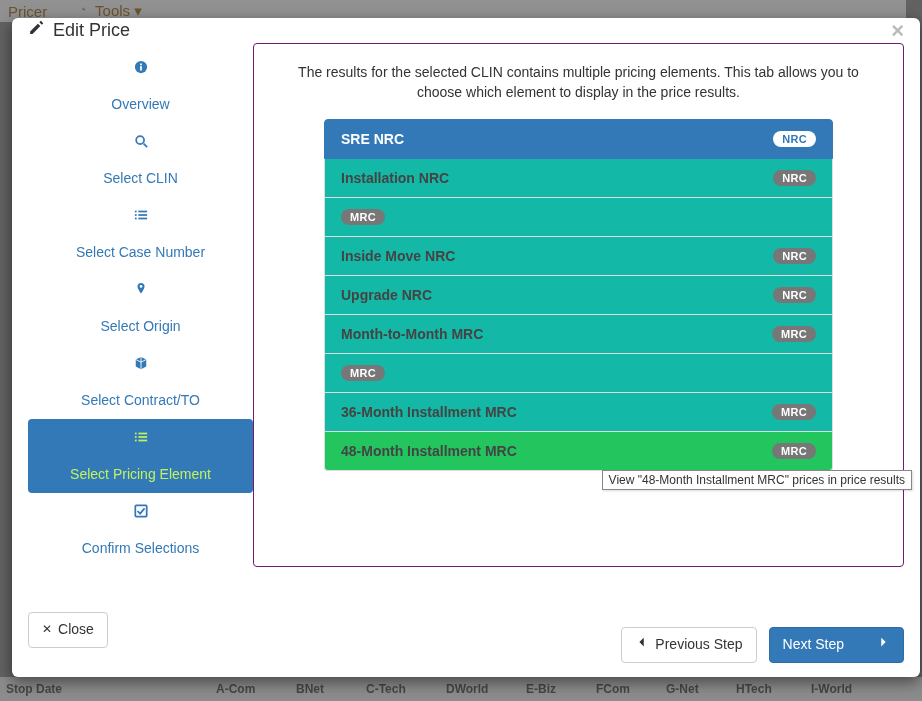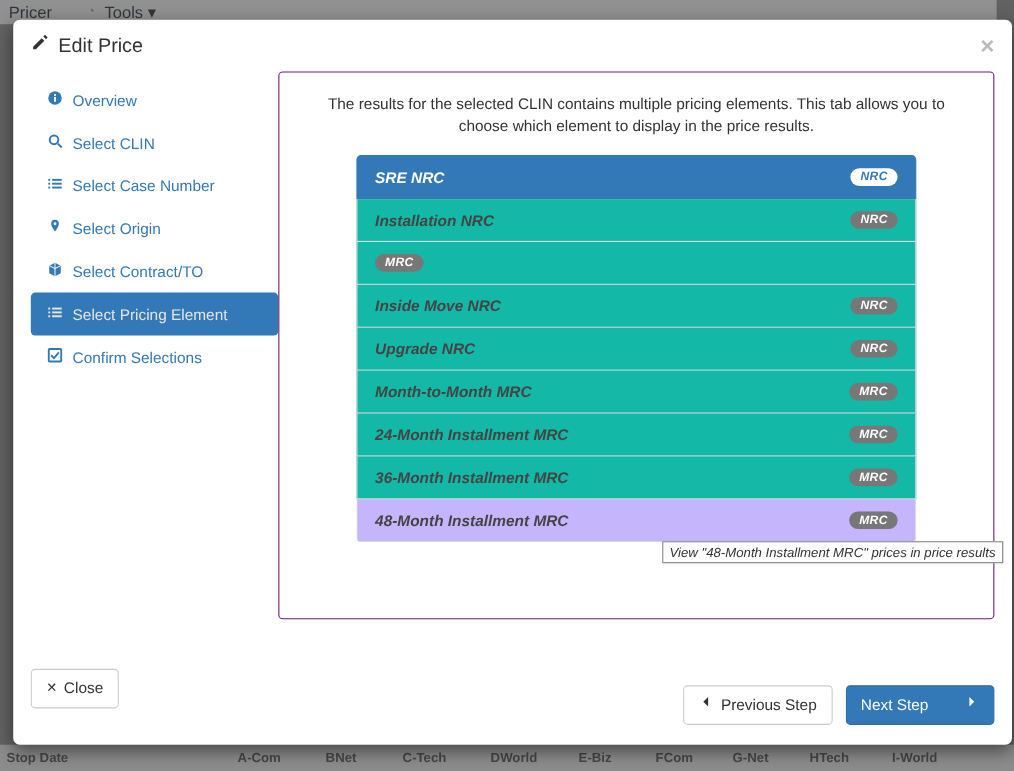--- a/index.html
+++ b/index.html
@@ -15,21 +15,21 @@
   }
   .bg-page {
     position: absolute;
     inset: 0;
     filter: blur(0.5px);
     opacity: 0.55;
     pointer-events: none;
   }
   .bg-top {
     position: absolute; top:0; left:0; right:16px; height: 22px;
-    background: #fff; color:#0f172a; font-size:15px; padding:2px 8px;
+    background: #fff; color:#a16207; font-size:15px; padding:2px 8px;
     display:flex; gap:30px; align-items:center;
   }
   .bg-headers {
     position: absolute; bottom: 0; left:0; right:0; height: 24px;
     background:#f2f2f2; color:#444; font-size:12px; font-weight:700;
     display:flex; align-items:center;
   }
   .bg-headers span { padding:0 6px; }
   .modal-backdrop {
     position:absolute; inset:0;
@@ -38,62 +38,62 @@
   .modal {
     position:absolute;
     left: 12px; right: 2px; top: 18px; bottom: 24px;
     background:#fff;
     border-radius:6px;
     box-shadow: 0 5px 15px rgba(0,0,0,.5);
     display:flex; flex-direction:column;
     overflow:visible;
   }
   .modal-header {
-    padding: 11px 16px;
+    padding: 0 16px;
     display:flex; align-items:center; justify-content:space-between;
   }
   .modal-header h4 {
     font-size:18px; font-weight:500; line-height:1.4;
     display:flex; align-items:center; gap:8px;
   }
   .close-x { color:#bbb; font-size:22px; font-weight:700; cursor:pointer; line-height:1;}
   .modal-body {
     flex:1; display:flex; padding: 0 16px 16px 16px; gap:0; overflow:visible;
   }
   .wizard-nav {
     width: 225px;
     padding-top: 6px;
   }
   .wizard-nav a {
-    display:flex; align-items:center; gap:8px;
+    display:flex; align-items:center; gap:19px;
     padding: 11px 14px;
     color:#3379b7;
     text-decoration:none;
     font-size:14px;
     border-radius:4px;
     cursor:pointer;
+    flex-direction:column;
   }
   .wizard-nav a.active {
-    background:#3379b7; color:#e5e5e5;
+    background:#3379b7; color:#bef264;
   }
   .wizard-nav a .icon { width:16px; text-align:center; font-size:13px; }
   .content-panel {
     flex:1;
     border:1px solid #701a75;
     border-radius:4px;
     padding: 18px 20px 28px 20px;
     position:relative;
     text-align:center;
   }
   .intro-text { color:#333; font-size:14px; line-height:1.45; margin-bottom:16px; }
   .list-group {
     margin: 0 50px 0 50px;
     border-radius:4px;
     overflow:visible;
-    font-style:italic;
   }
   .list-item {
     display:flex; align-items:center; justify-content:space-between;
     padding: 11px 16px;
     background:#14b8a6;
     border:1px solid #ddd;
     border-top:none;
     cursor:pointer;
     font-size:14px; font-weight:700; color:#444;
     position:relative;
@@ -102,21 +102,21 @@
     border-top:1px solid #ddd;
     border-top-left-radius:4px; border-top-right-radius:4px;
   }
   .list-item:last-child {
     border-bottom-left-radius:4px; border-bottom-right-radius:4px;
   }
   .list-item.active {
     background:#3379b7; color:#fff; border-color:#3379b7;
   }
   .list-item.hovered {
-    background:#c4b5fd;
+    background:#22c55e;
   }
   .badge {
     font-size:11px; font-weight:700;
     padding:2px 9px;
     border-radius:10px;
     background:#777; color:#fff;
     letter-spacing:0.3px;
   }
   .list-item.active .badge { background:#fff; color:#3379b7; }
   .tooltip {
@@ -281,21 +281,20 @@
           </div>
           <div class="list-item">
             <span>Upgrade NRC</span>
             <span class="badge">NRC</span>
           </div>
           <div class="list-item">
             <span>Month-to-Month MRC</span>
             <span class="badge">MRC</span>
           </div>
           <div class="list-item">
-            <span>24-Month Installment MRC</span>
             <span class="badge">MRC</span>
           </div>
           <div class="list-item">
             <span>36-Month Installment MRC</span>
             <span class="badge">MRC</span>
           </div>
           <div class="list-item hovered">
             <span>48-Month Installment MRC</span>
             <span class="badge">MRC</span>
             <div class="tooltip">View "48-Month Installment MRC" prices in price results</div>

